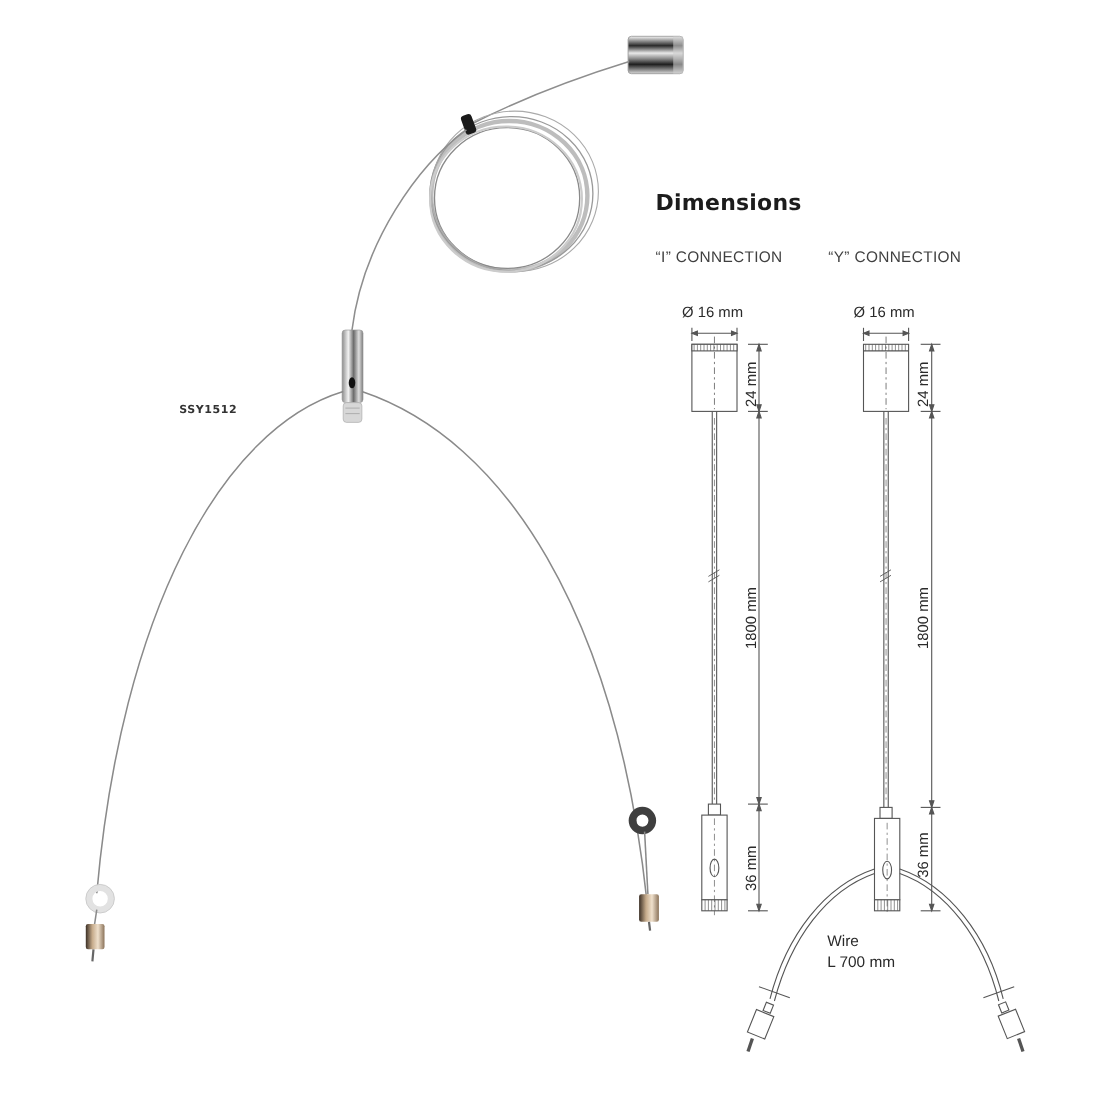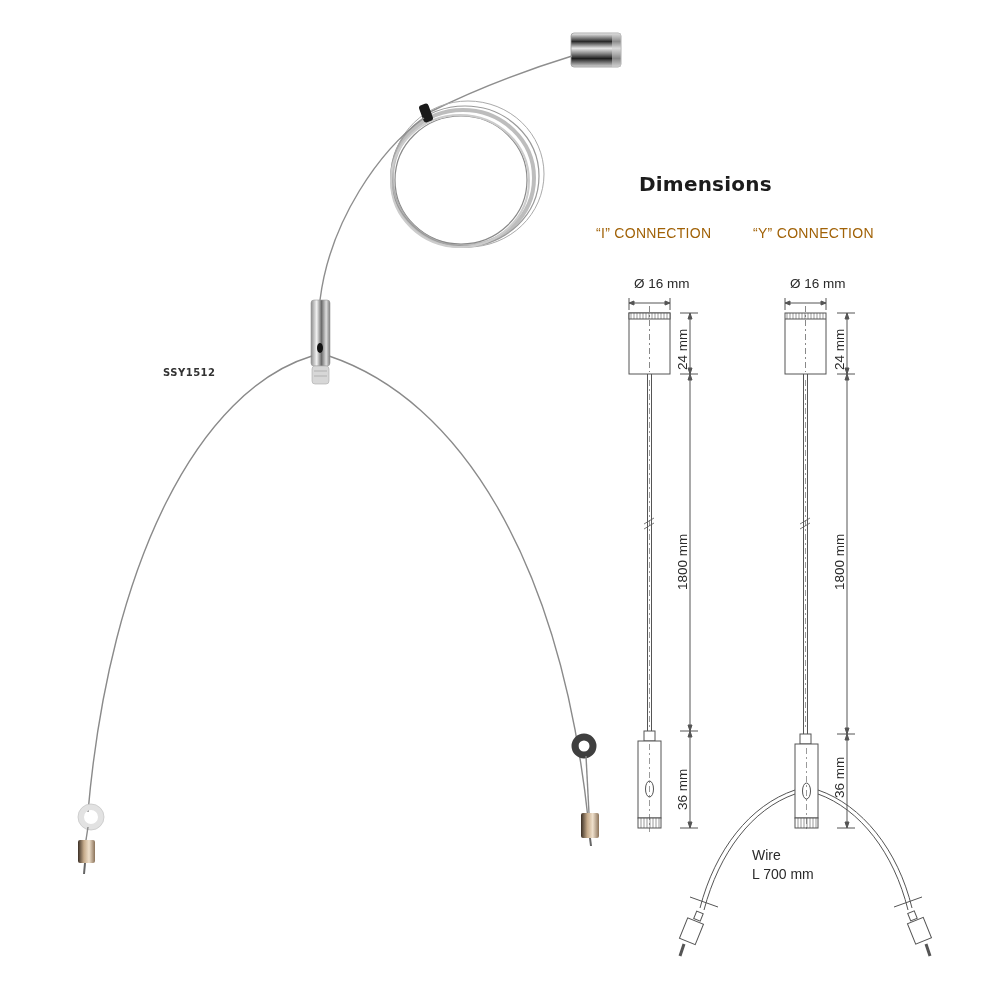--- a/index.html
+++ b/index.html
@@ -1,23 +1,23 @@
 <!DOCTYPE html>
 <html><head>
 <meta charset="utf-8">
 <style>
   html, body { margin: 0; padding: 0; background: #ffffff; }
   body { width: 1000px; height: 1000px; position: relative; overflow: hidden;
          font-family: "Liberation Sans", sans-serif; color: #222; }
   #canvas { position: absolute; left: 0; top: 0; width: 1000px; height: 1000px; }
   .lbl { position: absolute; white-space: nowrap; }
   .title { left: 596px; top: 172px; font-size: 20px; font-weight: bold; color: #1c1c1c;
-           font-family: "DejaVu Sans", sans-serif; letter-spacing: 0.2px; margin-left: 43px; }
-  .conn { top: 225px; font-size: 14px; color: #a16207; letter-spacing: 0.3px; }
-  .dia { top: 276px; font-size: 13.5px; color: #2a2a2a; margin-left: 14px; }
+           font-family: "DejaVu Sans", sans-serif; letter-spacing: 0.2px; }
+  .conn { top: 225px; font-size: 14px; color: #404040; letter-spacing: 0.3px; }
+  .dia { top: 276px; font-size: 13.5px; color: #2a2a2a; }
   .vert { font-size: 13.5px; color: #2a2a2a; transform: rotate(-90deg); transform-origin: left top; }
   .wire { left: 752px; top: 846px; font-size: 14px; color: #2a2a2a; text-align: left; width: 110px; line-height: 19px; }
   .model { left: 163px; top: 367px; font-size: 10px; font-weight: bold; color: #333;
            font-family: "DejaVu Sans", sans-serif; letter-spacing: 0.5px; }
 </style>
 </head>
 <body>
 
 <svg id="canvas" viewBox="0 0 1000 1000" xmlns="http://www.w3.org/2000/svg">
   <defs>

